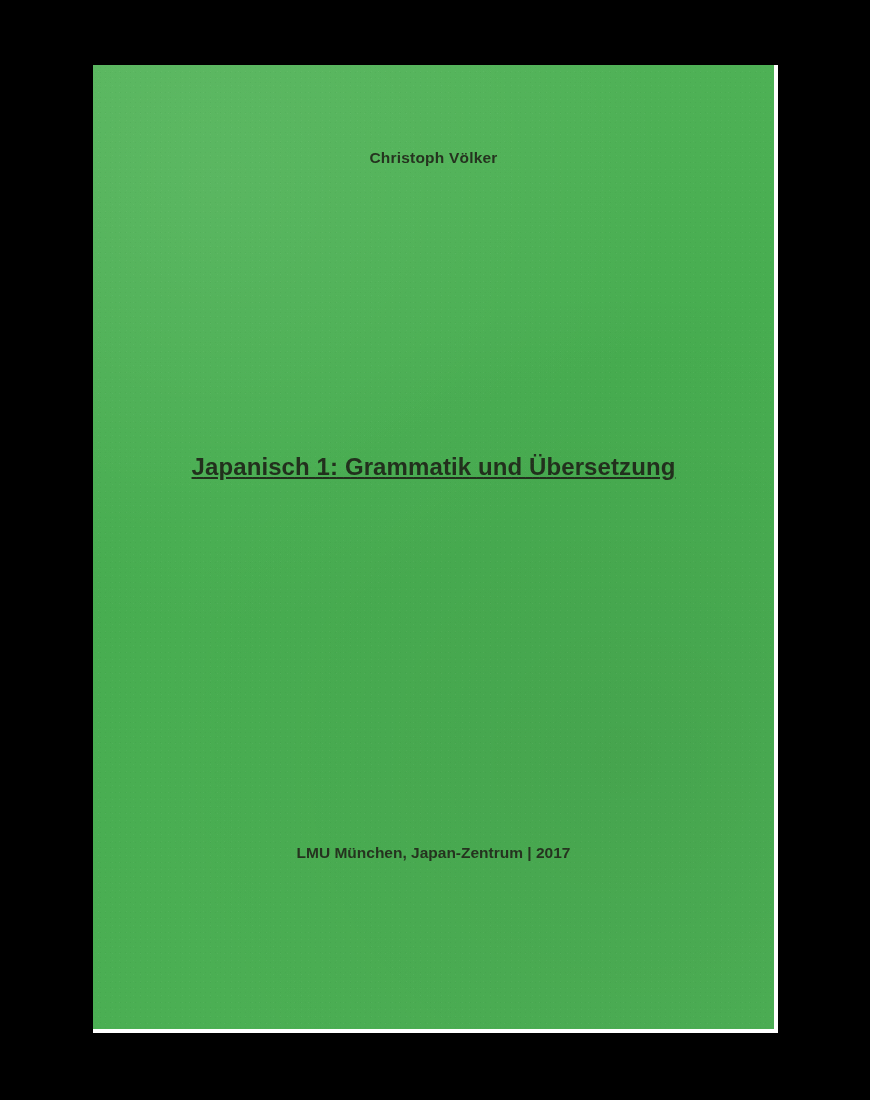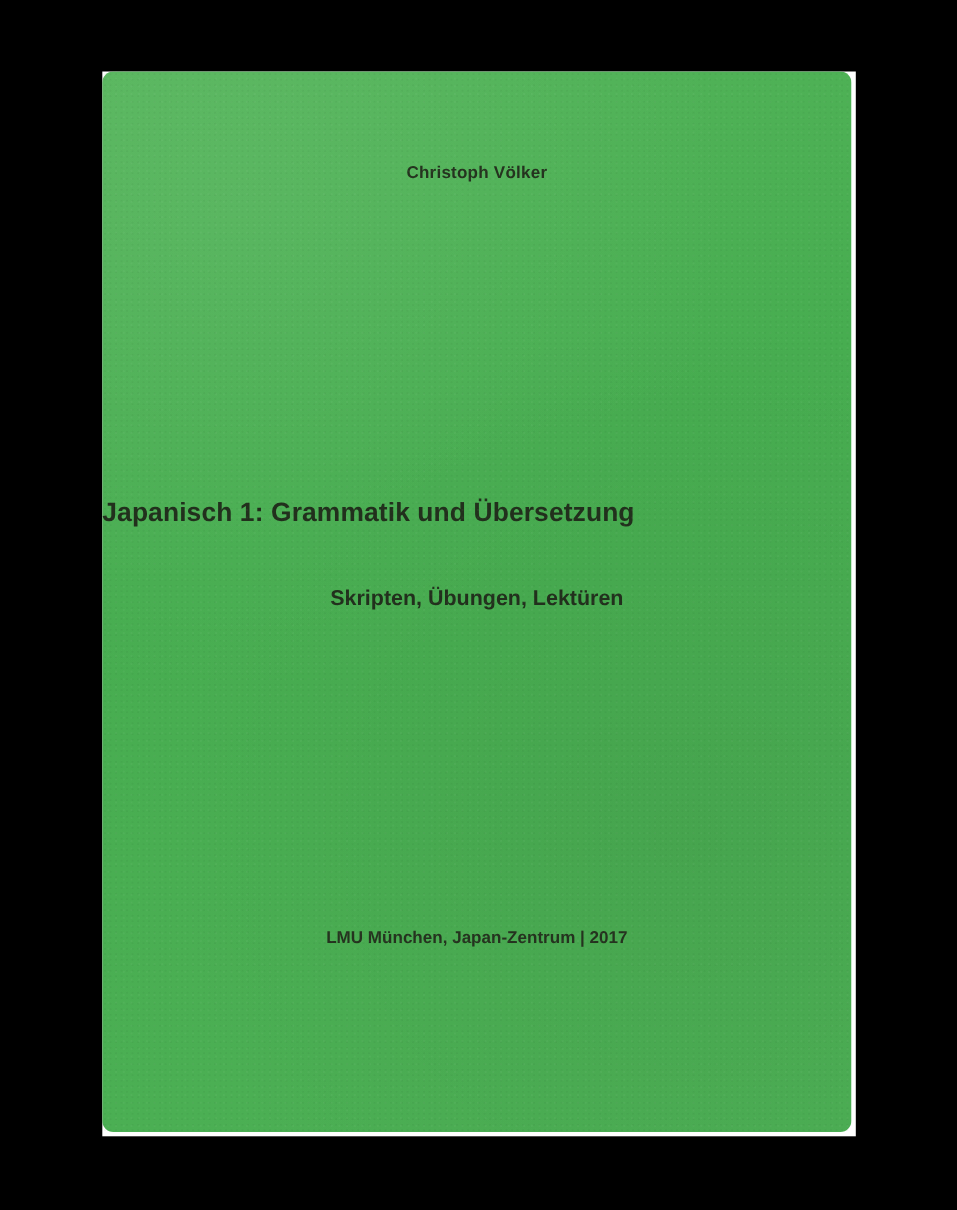--- a/index.html
+++ b/index.html
@@ -37,21 +37,20 @@
     background: #4caf50;
     background-image:
       radial-gradient(circle at 18% 12%, rgba(255,255,255,0.06), rgba(0,0,0,0) 45%),
       radial-gradient(circle at 78% 72%, rgba(0,0,0,0.06), rgba(0,0,0,0) 55%),
       linear-gradient(160deg, #55b55b 0%, #47ad50 40%, #4db055 100%);
     box-sizing: border-box;
     display: flex;
     flex-direction: column;
     align-items: center;
     color: #1d2b1f;
-    border-radius: 10px;
   }
   
   .cover::after {
     content: "";
     position: absolute;
     inset: 0;
     pointer-events: none;
     background-image:
       radial-gradient(rgba(0,0,0,0.045) 0.6px, rgba(0,0,0,0) 0.9px),
       radial-gradient(rgba(255,255,255,0.05) 0.6px, rgba(0,0,0,0) 0.9px);
@@ -68,25 +67,26 @@
     font-size: 15.5px;
     font-weight: bold;
     letter-spacing: 0.2px;
     color: #25331f;
   }
   .title {
     position: absolute;
     left: 0;
     right: 0;
     top: 388px;
-    text-align: left;
+    text-align: center;
     font-size: 24px;
     font-weight: bold;
     letter-spacing: 0.1px;
     color: #22301d;
+    text-decoration: underline;
   }
   .subtitle {
     position: absolute;
     left: 0;
     right: 0;
     top: 468px;
     text-align: center;
     font-size: 19.5px;
     font-weight: bold;
     color: #22301d;
@@ -108,17 +108,16 @@
 <div class="page-backdrop"></div>
 
 <div class="page-sheet"></div>
 
 <div class="cover">
 
   <div class="author">Christoph Völker</div>
 
   <div class="title">Japanisch 1: Grammatik und Übersetzung</div>
 
-  <div class="subtitle">Skripten, Übungen, Lektüren</div>
 
   <div class="imprint">LMU München, Japan-Zentrum | 2017</div>
 
 </div>
 
 </body></html>

